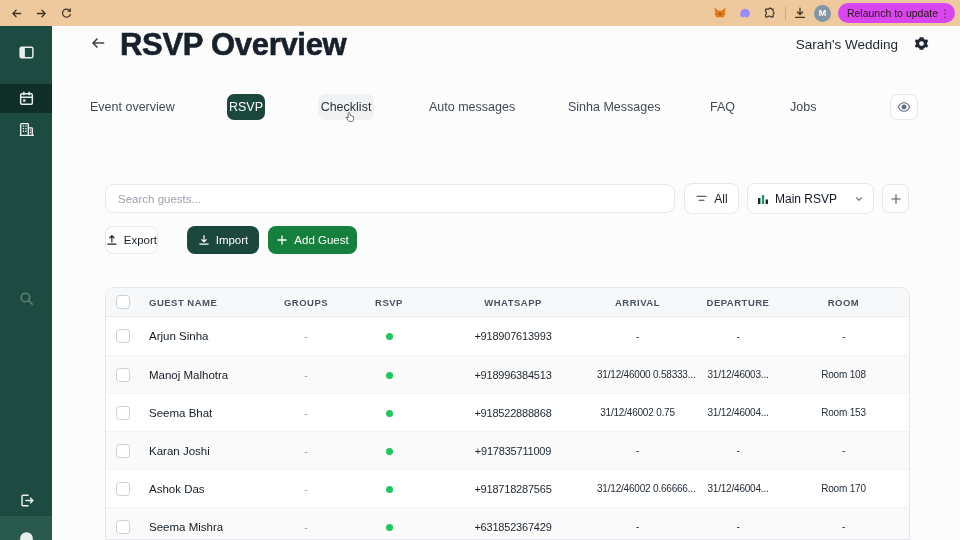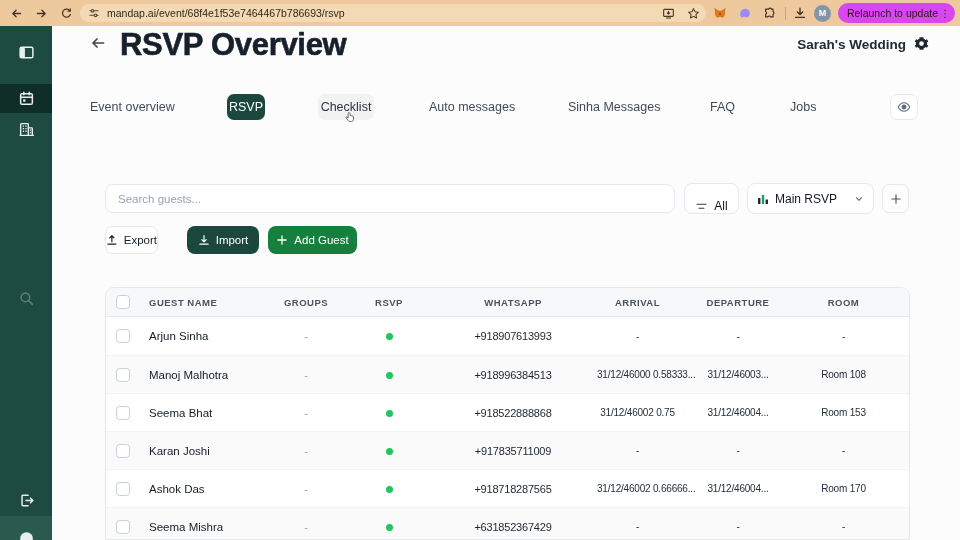--- a/index.html
+++ b/index.html
@@ -32,21 +32,21 @@
 .sb-ico { position:absolute; left:0; width:52px; height:28px; display:flex; align-items:center; justify-content:center; color:#e9efed; }
 .sb-ico svg { width:17px; height:17px; }
 .sb-active { position:absolute; top:58px; left:0; width:52px; height:29px; background:#0f2e27; }
 .sb-help-block { position:absolute; bottom:0; left:0; width:52px; height:24px; background:#2a5a4d; }
 
 
 .main { position:absolute; top:26px; left:52px; width:908px; height:514px; background:#fcfcfc; }
 .back-arrow { position:absolute; left:38px; top:9px; width:18px; height:18px; color:#3f4650; }
 .back-arrow svg { width:16px; height:16px; }
 .page-title { position:absolute; left:68px; top:1px; font-size:31px; font-weight:800; letter-spacing:-0.3px; color:#17202b; -webkit-text-stroke:0.6px #17202b; }
-.hdr-right { position:absolute; top:10px; right:30px; display:flex; align-items:center; gap:8px;font-weight:bold; }
+.hdr-right { position:absolute; top:10px; right:30px; display:flex; align-items:center; gap:16px; }
 .event-name { font-size:13.5px; color:#212a35; }
 .gear { width:16px; height:16px; color:#1f2732; }
 .gear svg { width:15px; height:15px; }
 
 
 .tab { position:absolute; top:74px; font-size:12.5px; color:#414b57; white-space:nowrap; }
 .tab-pill { position:absolute; top:68px; height:26px; border-radius:7px; display:flex; align-items:center; justify-content:center; font-size:12.5px; }
 .tab-0 { left:38px; }
 .tab-1 { left:175px; width:38px; background:#1b473d; color:#fff; font-weight:500; }
 .tab-2 { left:266px; width:56px; background:#f1f2f4; color:#2b333d; }
@@ -54,21 +54,21 @@
 .tab-4 { left:516px; }
 .tab-5 { left:658px; }
 .tab-6 { left:738px; }
 .eye-btn { position:absolute; left:838px; top:68px; width:28px; height:26px; border:1px solid #e5e7eb; border-radius:7px; background:#fff; display:flex; align-items:center; justify-content:center; color:#5c6b7c; }
 .eye-btn svg { width:14px; height:14px; }
 .cursor-hand { position:absolute; left:292px; top:85px; width:13px; height:14px; }
 
 
 .search-input { position:absolute; left:53px; top:158px; width:570px; height:29px; border:1px solid #e6e8eb; border-radius:8px; background:#fff; font-size:11.5px; color:#1f2937; padding:0 12px; outline:none; font-family:"Liberation Sans",sans-serif; }
 .search-input::placeholder { color:#9aa3ae; }
-.filter-btn { position:absolute; left:632px; top:157px; width:55px; height:31px; border:1px solid #e6e8eb; border-radius:8px; background:#fff; display:flex; align-items:flex-end; justify-content:center; gap:6px; font-size:12px; color:#111827; }
+.filter-btn { position:absolute; left:632px; top:157px; width:55px; height:31px; border:1px solid #e6e8eb; border-radius:8px; background:#fff; display:flex; align-items:center; justify-content:center; gap:6px; font-size:12px; color:#111827; }
 .filter-btn svg { width:13px; height:13px; color:#343c46; }
 .rsvp-select { position:absolute; left:695px; top:157px; width:127px; height:31px; border:1px solid #e6e8eb; border-radius:8px; background:#fff; display:flex; align-items:center; padding:0 9px; gap:6px; font-size:12px; color:#111827; font-weight:500; }
 .chart-ico { width:12px; height:12px; }
 .chev { margin-left:auto; width:10px; height:10px; color:#79828d; }
 .plus-btn { position:absolute; left:830px; top:158px; width:27px; height:29px; border:1px solid #e6e8eb; border-radius:7px; background:#fdfdfd; display:flex; align-items:center; justify-content:center; color:#4b5563; }
 .plus-btn svg { width:12px; height:12px; }
 
 .act-btn { position:absolute; top:200px; height:28px; border-radius:8px; display:flex; align-items:center; justify-content:center; gap:6px; font-size:11.5px; }
 .act-btn svg { width:12px; height:12px; }
 .export-btn { left:53px; width:53px; background:#fff; border:1px solid #e6e8eb; color:#16202b; }
@@ -109,37 +109,20 @@
         <svg viewBox="0 0 16 16" fill="none" stroke="currentColor" stroke-width="1.6" stroke-linecap="round" stroke-linejoin="round">
           <path d="M3 8 h9.5 M8.5 4 l4 4 -4 4"></path>
         </svg>
       </div>
     <div class="nav-ico reload">
         <svg viewBox="0 0 16 16" fill="none" stroke="currentColor" stroke-width="1.5" stroke-linecap="round">
           <path d="M12.8 9.2 A5 5 0 1 1 12.4 5"></path>
           <path d="M12.6 2.4 v2.8 h-2.8"></path>
         </svg>
       </div>
-    <div class="url-pill">
-      <svg class="site-ico" viewBox="0 0 16 16" fill="none" stroke="currentColor" stroke-width="1.4" stroke-linecap="round">
-          <path d="M2.5 5 h11 M2.5 11 h11"></path>
-          <circle cx="6" cy="5" r="1.8" fill="#f3d9b4"></circle>
-          <circle cx="10" cy="11" r="1.8" fill="#f3d9b4"></circle>
-        </svg>
-      <span class="url-text">mandap.ai/event/68f4e1f53e7464467b786693/rsvp</span>
-      <div class="pill-right">
-        <svg viewBox="0 0 16 16" fill="none" stroke="currentColor" stroke-width="1.4" stroke-linecap="round" stroke-linejoin="round">
-            <rect x="2" y="3" width="12" height="8.5" rx="1"></rect>
-            <path d="M8 5.2 v3.4 M6.5 7.2 L8 8.8 l1.5 -1.6 M5.5 13.6 h5"></path>
-          </svg>
-        <svg viewBox="0 0 16 16" fill="none" stroke="currentColor" stroke-width="1.3" stroke-linejoin="round">
-            <path d="M8 2 l1.9 3.8 4.1.6 -3 2.9 .7 4.2 L8 11.5 4.3 13.5 5 9.3 2 6.4 l4.1-.6 z"></path>
-          </svg>
-      </div>
-    </div>
     <div class="bar-right">
       <div class="ext-ico">
           <svg viewBox="0 0 16 16">
             <path d="M1.5 2 L6.5 5.5 L8 5 L9.5 5.5 L14.5 2 L13.5 7.5 L14 9.5 L11.5 13.5 L9 12.5 H7 L4.5 13.5 L2 9.5 L2.5 7.5 Z" fill="#e2761b"></path>
             <path d="M6.5 9 l1.5 1 1.5 -1 -1.5 -1.2z" fill="#763d16"></path>
           </svg>
         </div>
       <div class="ext-ico" style="margin-left:10px;">
           <svg viewBox="0 0 16 16">
             <path d="M2.5 9.5 C2.5 5.5 5 3 8.2 3 c3 0 5.3 2.3 5.3 5.2 0 2.7-1.8 4.8-4 4.8 -1.2 0-1.9-.6-2.3-1.3 -.5.8-1.3 1.3-2.3 1.3 -1.4 0-2.4-1.3-2.4-3.5z" fill="#9b8afb"></path>

